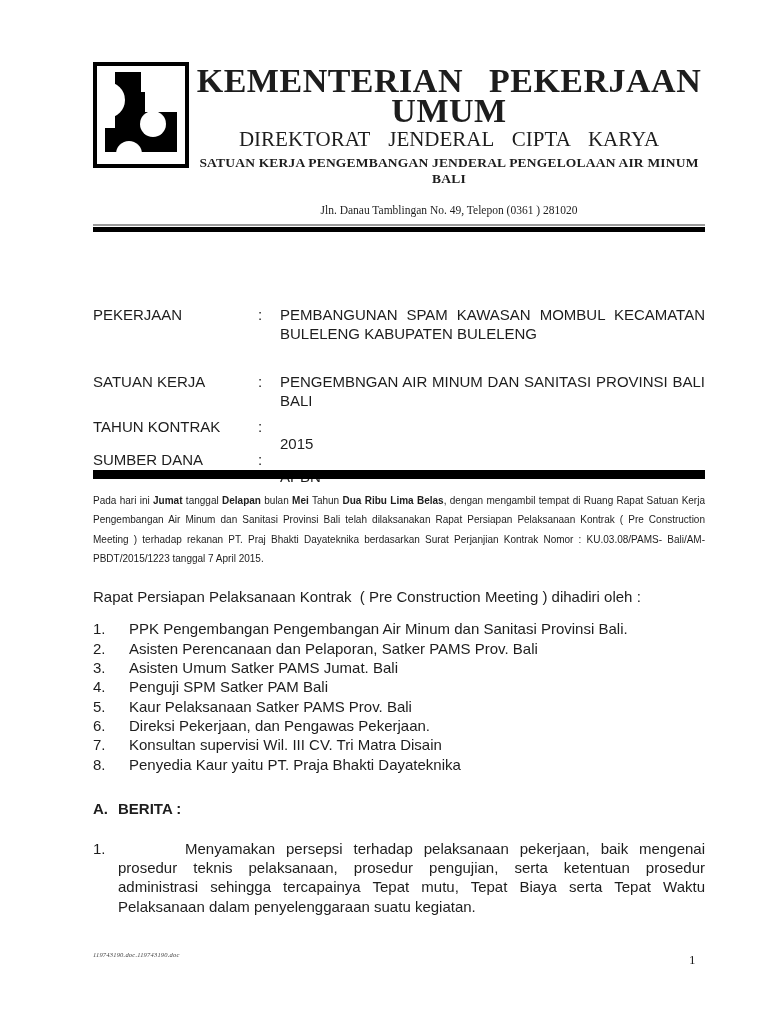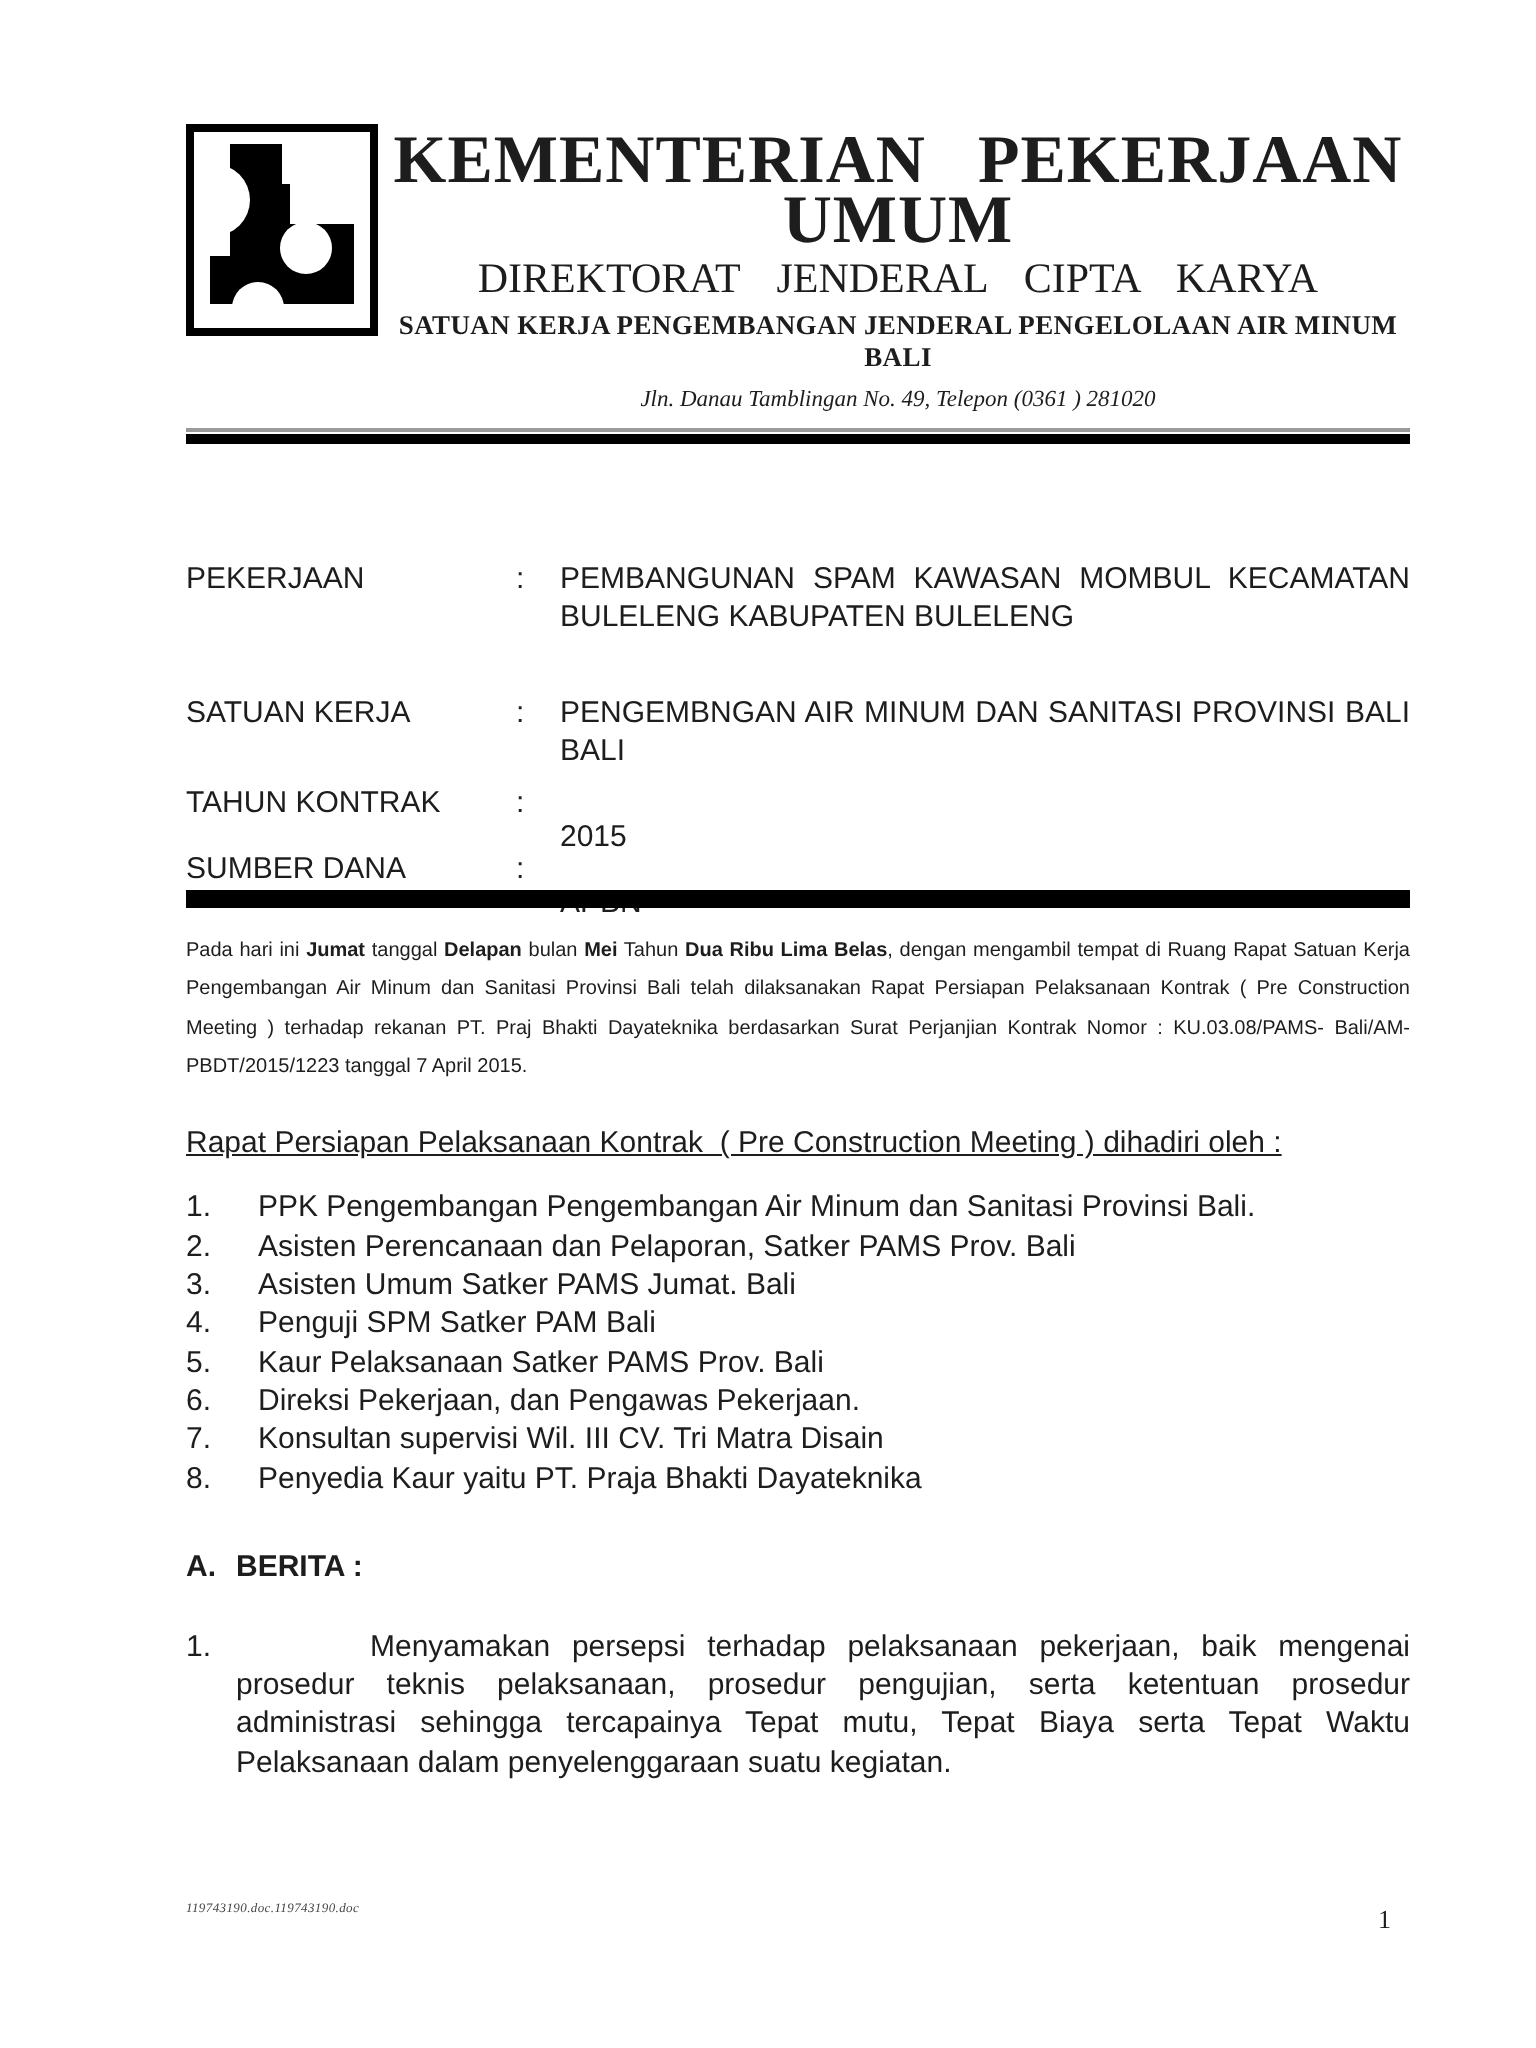--- a/index.html
+++ b/index.html
@@ -18,54 +18,54 @@
   .letterhead { display: flex; padding-top: 60px; align-items: flex-start; }
   .logo-box { flex: none; margin-top: 2px; }
   .head-text {
     flex: 1; text-align: center;
     font-family: "Liberation Serif", serif;
     padding-top: 6px; padding-left: 4px;
   }
   .ministry  { font-size: 34px; font-weight: bold; word-spacing: 17px; letter-spacing: .5px; line-height: 30px; }
   .directorate { font-size: 21px; word-spacing: 13px; line-height: 25px; margin-top: 1px; }
   .satker    { font-size: 13.5px; font-weight: bold; line-height: 16px; margin-top: 3px; letter-spacing: .2px; }
-  .address   { font-size: 11.5px; line-height: 14px; margin-top: 6px; font-style: italic; }
+  .address   { font-size: 11.5px; line-height: 14px; margin-top: 16px; }
 
   .head-rule { margin-top: 7px; }
   .head-rule .thin  { height: 2px; background: #9a9a9a; }
   .head-rule .gap   { height: 1px; background: #fff; }
   .head-rule .thick { height: 5px; background: #000; }
 
   
   .doc-title { margin-top: 27px; text-align: center; }
   .t-line { font-size: 16px; font-weight: bold; line-height: 22px; white-space: pre-wrap; }
   .t-underline { display: inline-block; border-bottom: 2px solid #000; padding: 0 4px 1px 4px; }
   .nomor-line { margin-top: 7px; font-size: 14px; font-weight: normal; white-space: pre-wrap; }
 
   
-  .details { margin-top: 58px; font-size: 15px; }
+  .details { margin-top: 73px; font-size: 15px; }
   .drow { display: flex; line-height: 19px; }
   .dlabel { width: 165px; flex: none; }
   .dcolon { width: 22px;  flex: none; }
   .dvalue { flex: 1; text-align: justify; }
   .gap-lg { height: 29px; }
   .gap-sm { height: 9px; }
   .tight .drow { line-height: 16.5px; }
   .apbn-wrap { position: relative; }
   .mid-bar {
     position: absolute; left: 0; right: 0; top: 1px; height: 9px;
     background: #000; z-index: 2;
   }
 
   
   .para {
     margin-top: 6px; font-size: 10px; line-height: 19.3px;
     text-align: justify;
   }
-  .intro { margin-top: 19px; font-size: 15px; line-height: 19.3px; white-space: pre-wrap; text-decoration: underline; }
+  .intro { margin-top: 19px; font-size: 15px; line-height: 19.3px; white-space: pre-wrap; }
 
   .att-list { margin-top: 13px; font-size: 15px; }
   .att-row { display: flex; line-height: 19.3px; }
   .att-num { width: 36px; flex: none; }
   .att-text { flex: 1; }
 
   .sec-head { margin-top: 25px; display: flex; font-size: 15px; font-weight: bold; line-height: 19px; }
   .sec-letter { width: 25px; flex: none; }
 
   .tujuan-item { margin-top: 21px; position: relative; padding-left: 25px; font-size: 15px; }

